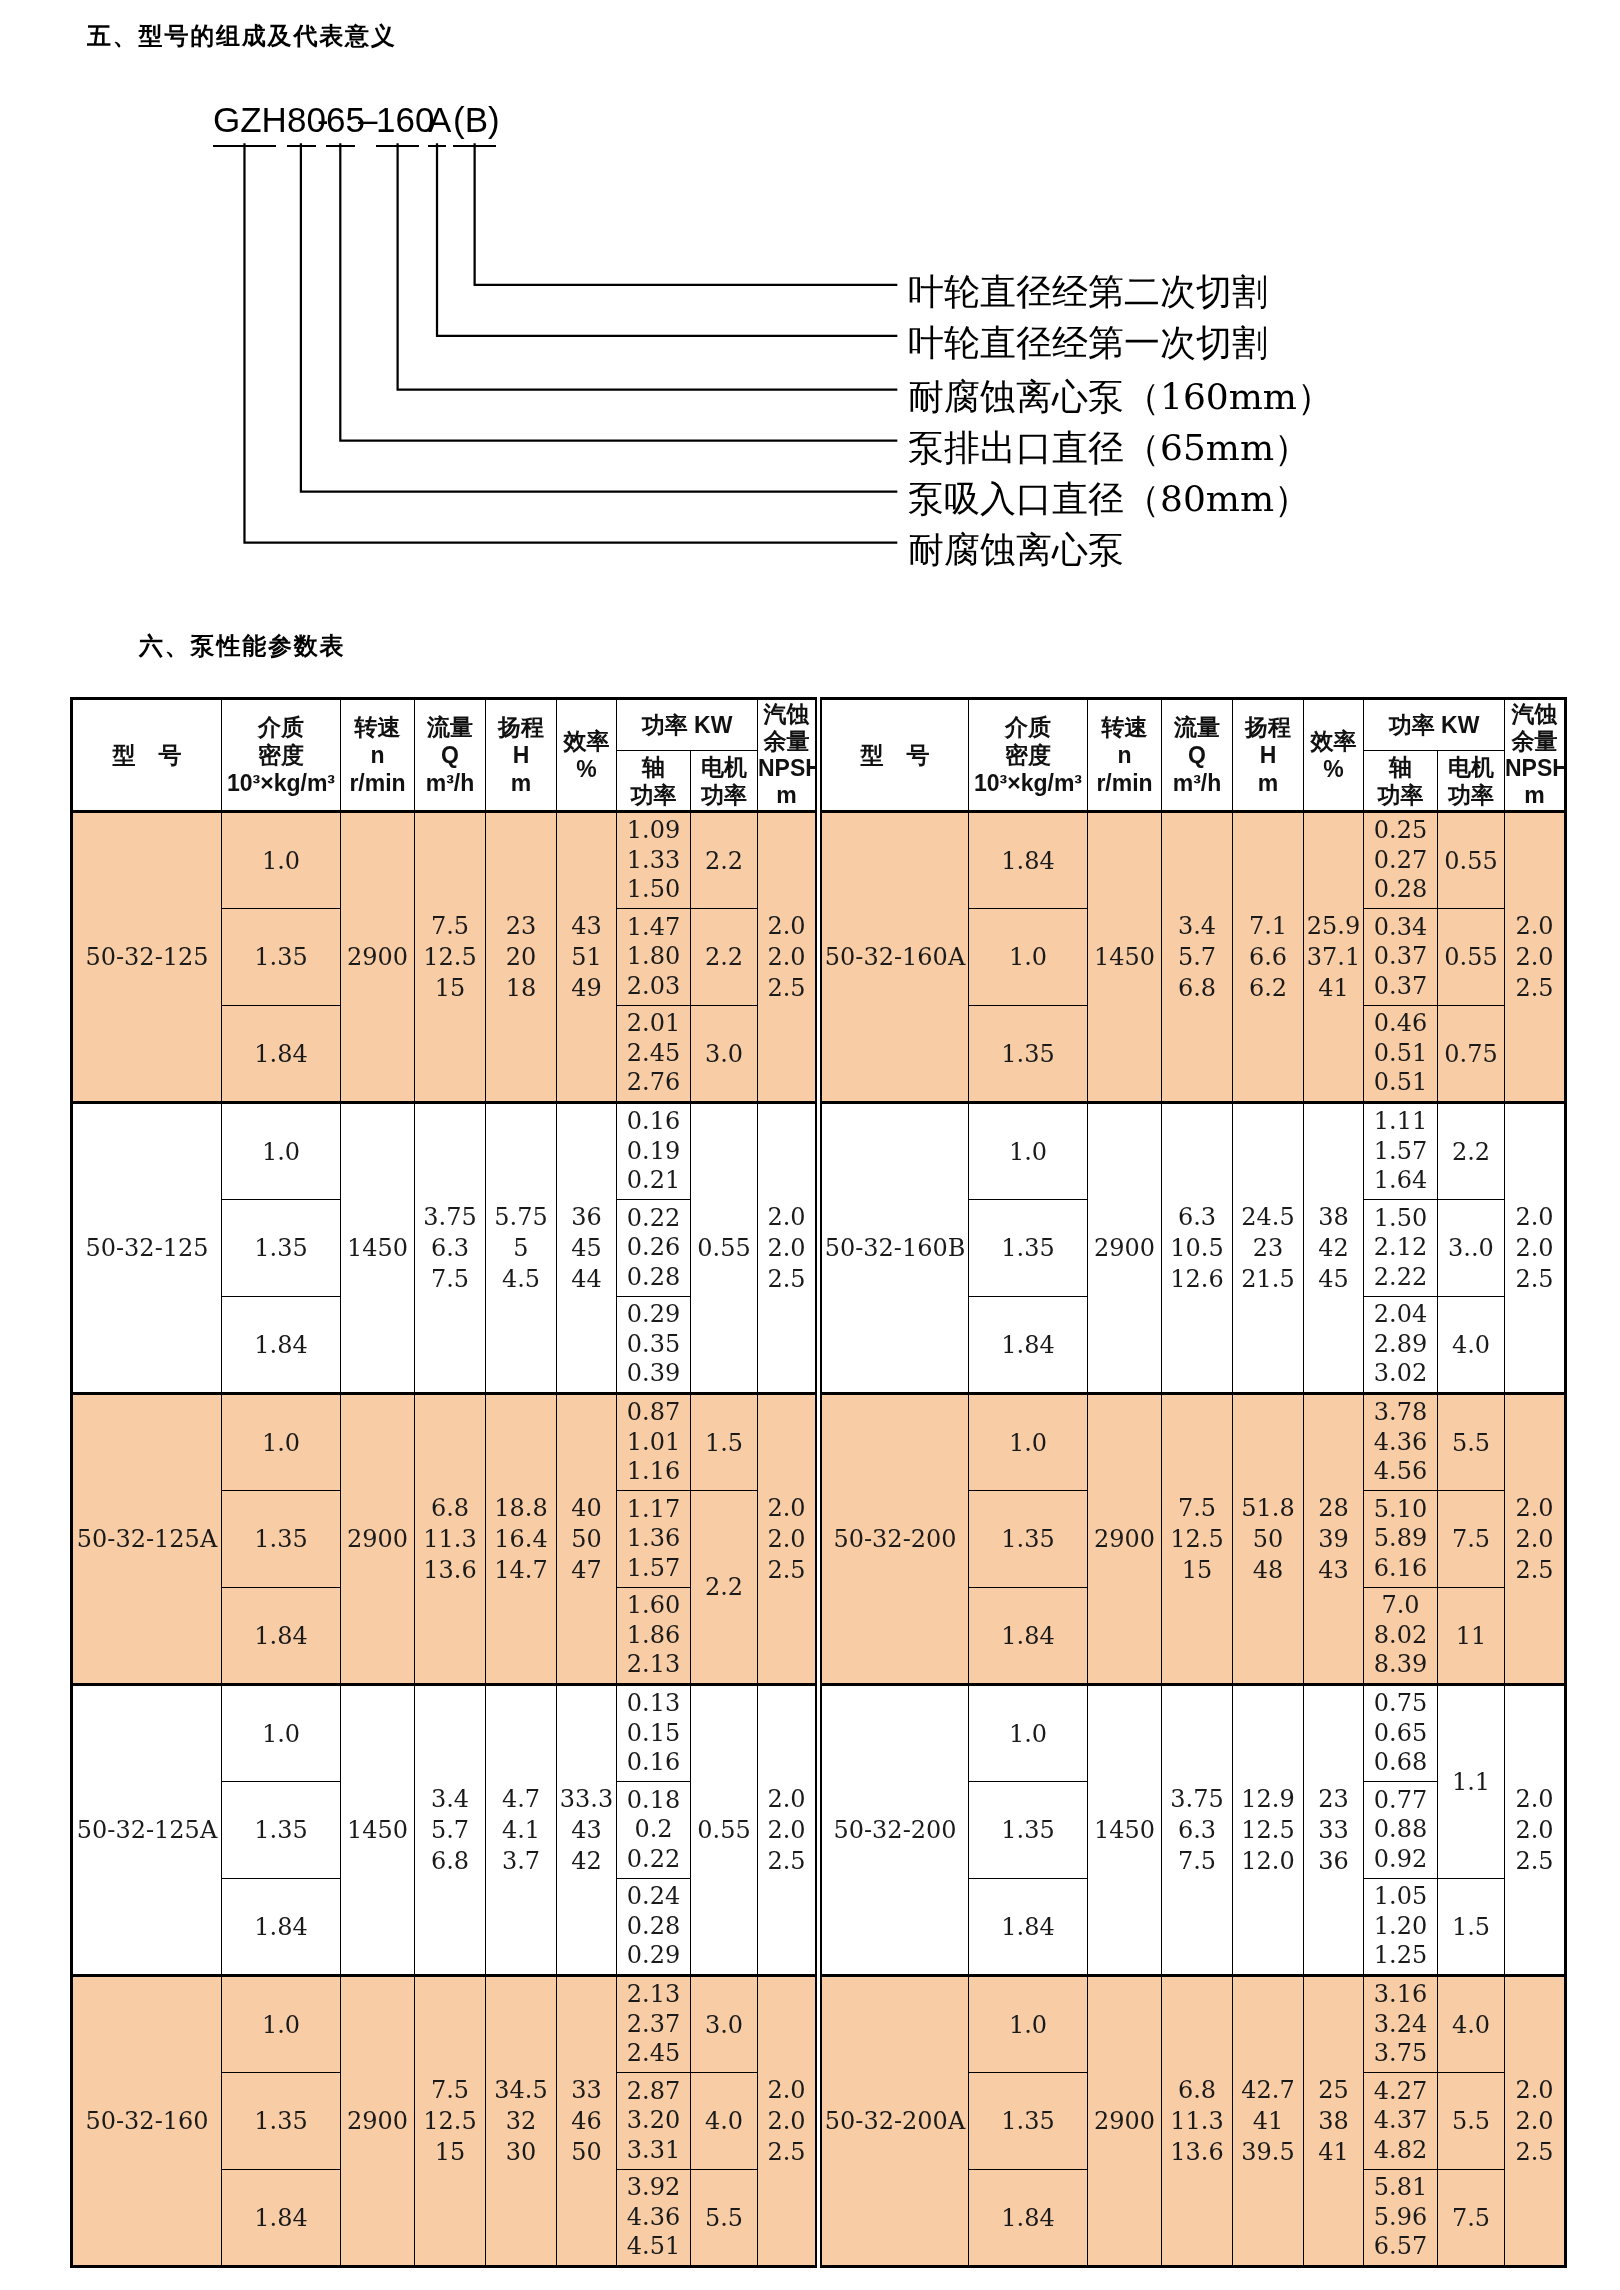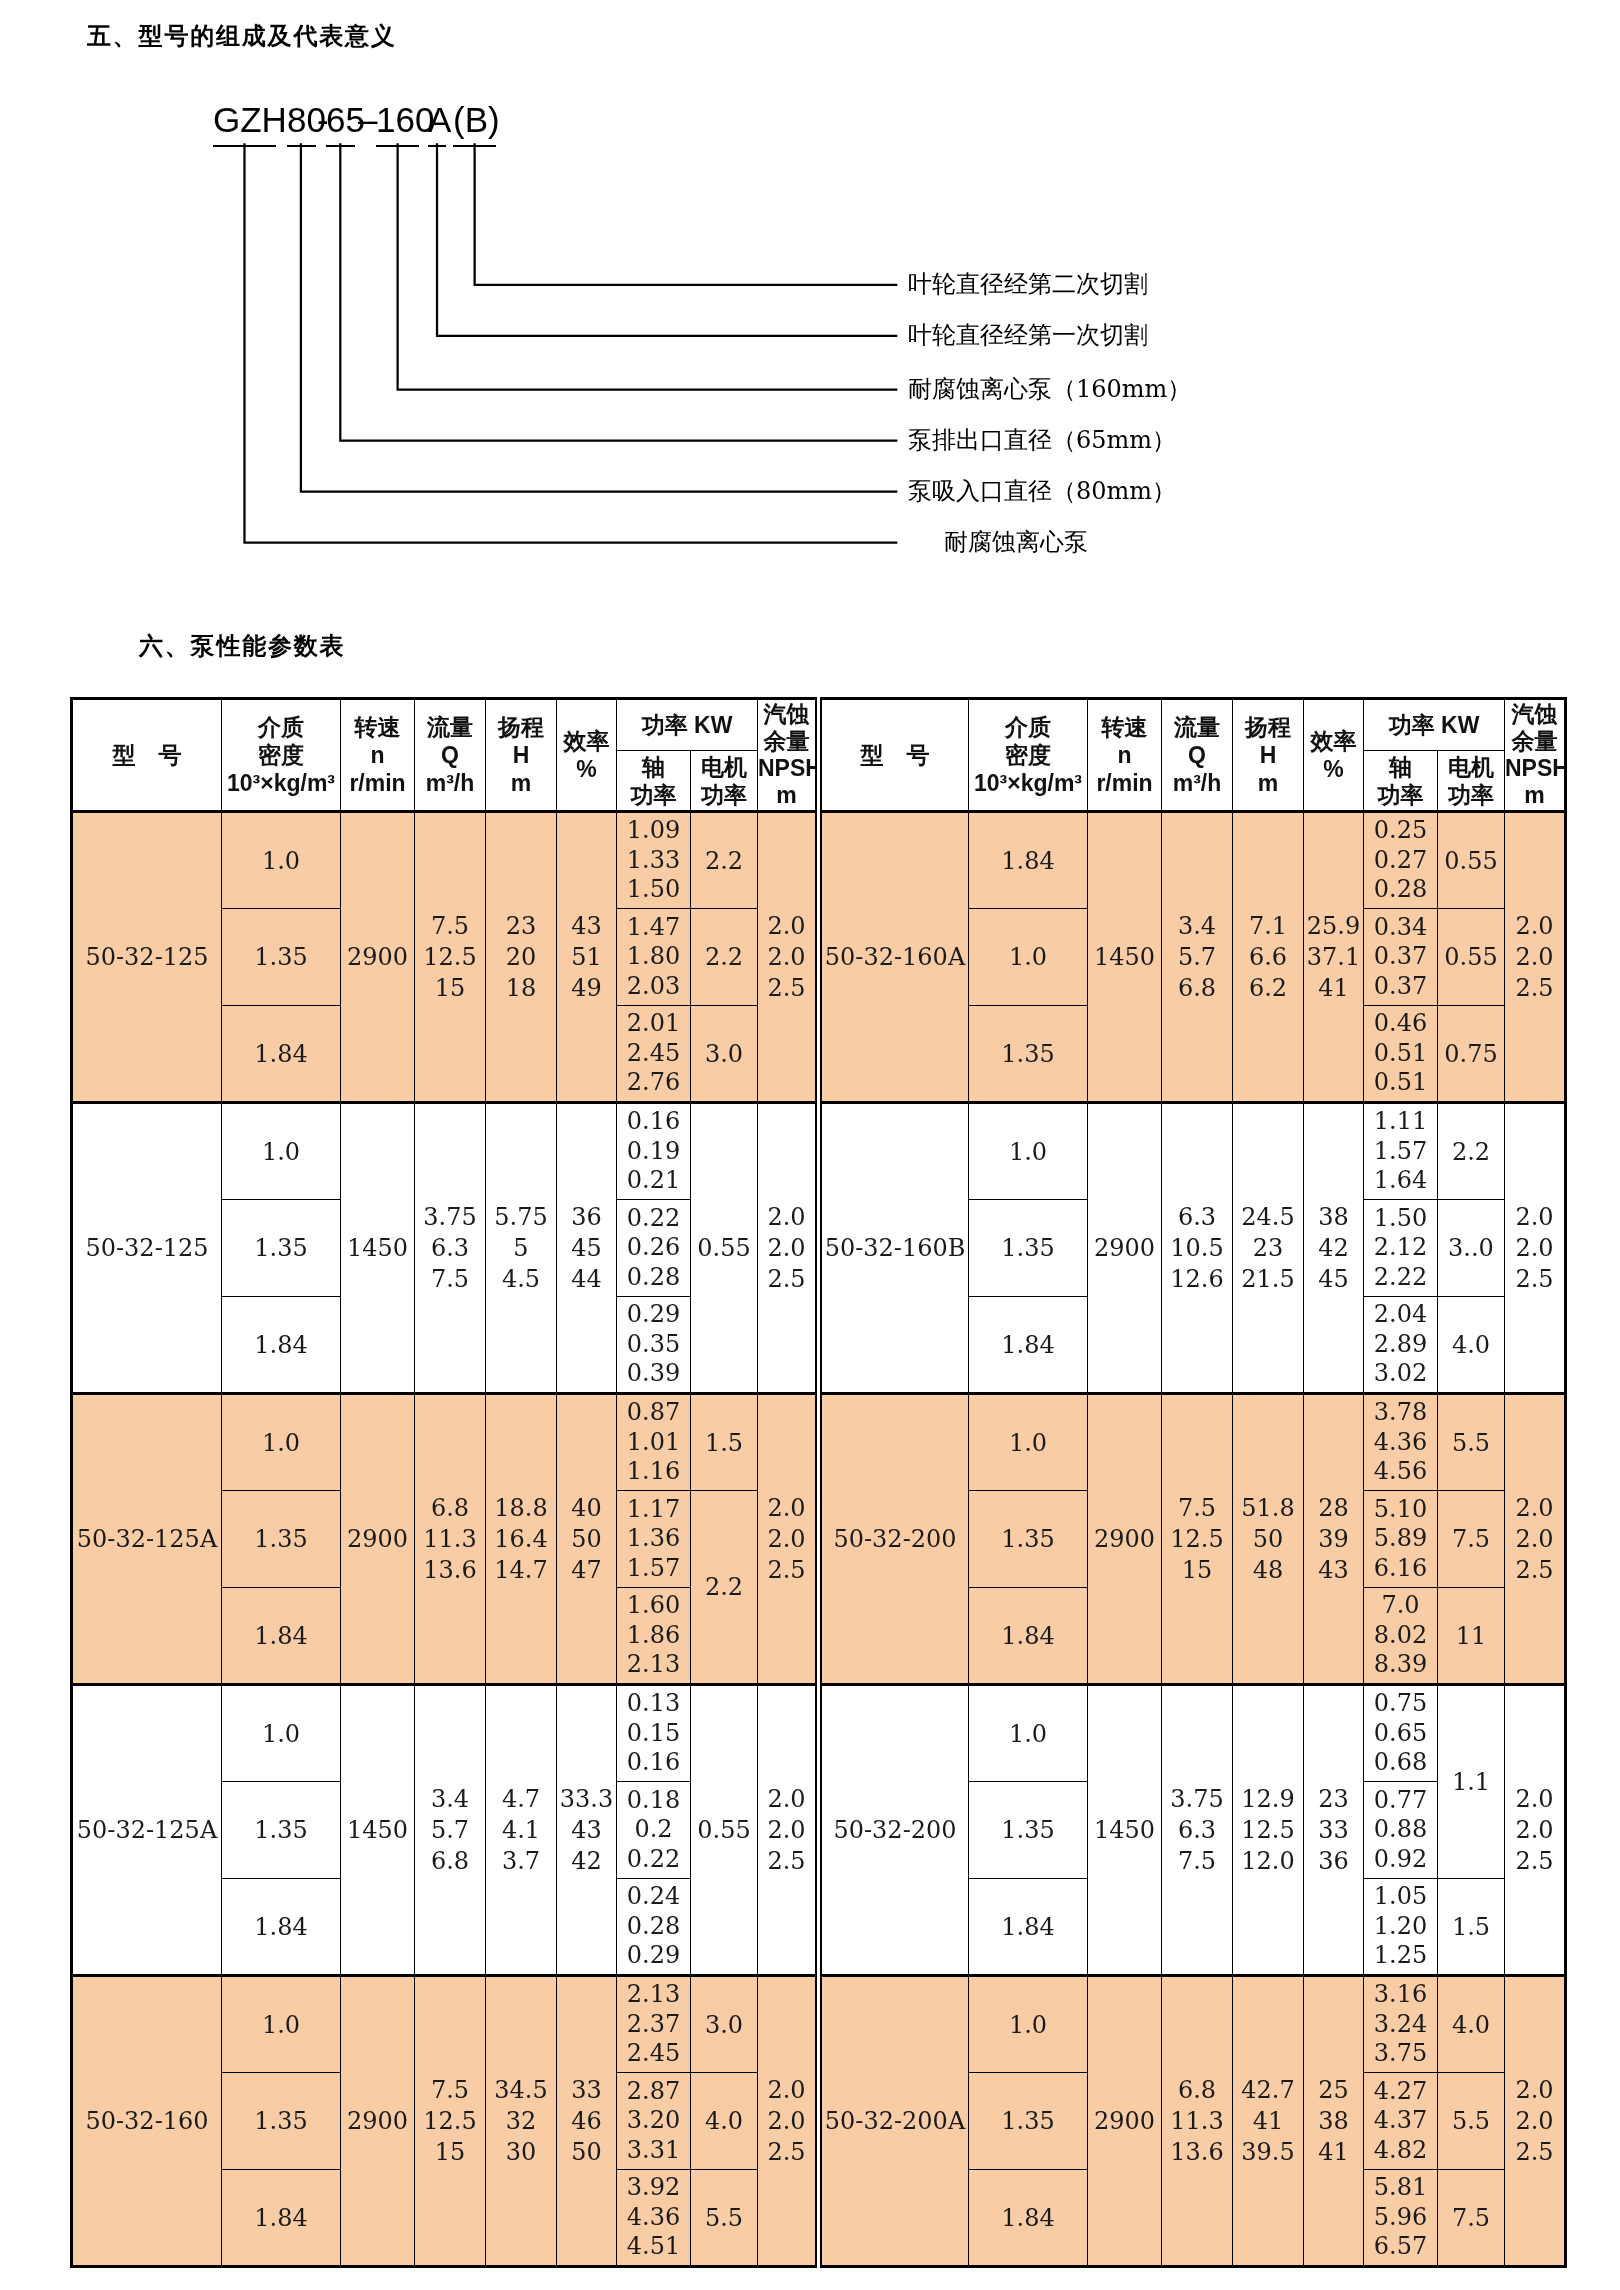--- a/index.html
+++ b/index.html
@@ -33,21 +33,21 @@
     font-size:35px; color:#000;
     text-align:center;
     padding-bottom:4.5px;
     white-space:nowrap;
   }
   .code-seg.u { border-bottom:2.7px solid #000; }
   #connector-svg { position:absolute; left:0; top:0; }
   .anno {
     position:absolute; left:908px;
     font-family:"DejaVu Serif","Liberation Serif",serif;
-    font-size:24px; color:#000; white-space:nowrap;
+    font-size:36px; color:#000; white-space:nowrap;
   }
 
   
   #perf-table {
     position:absolute; left:70px; top:697px;
     width:1494px;
     border-collapse:collapse;
     table-layout:fixed;
     border:3.6px solid #000;
   }
@@ -103,21 +103,21 @@
       <span class="code-seg u" style="left: 376px; width: 43px;">160</span>
       <span class="code-seg u" style="left: 428px; width: 18px;">A</span>
       <span class="code-seg u" style="left: 453px; width: 43px;">(B)</span>
     </div>
   <div id="annotations">
       <div class="anno" style="top: 268px;">叶轮直径经第二次切割</div>
       <div class="anno" style="top: 319px; text-align: right;">叶轮直径经第一次切割</div>
       <div class="anno" style="top: 373px;">耐腐蚀离心泵（160mm）</div>
       <div class="anno" style="top: 424px;">泵排出口直径（65mm）</div>
       <div class="anno" style="top: 475px;">泵吸入口直径（80mm）</div>
-      <div class="anno" style="top: 526px; margin-left: 36px;">耐腐蚀离心泵</div>
+      <div class="anno" style="top: 526px;">耐腐蚀离心泵</div>
     </div>
 </div>
 
 <h2 id="title6" class="sec-title">六、泵性能参数表</h2>
 
 <table id="perf-table">
   <colgroup id="cols">
       <col style="width: 150px;">
       <col style="width: 119px;">
       <col style="width: 74px;">

